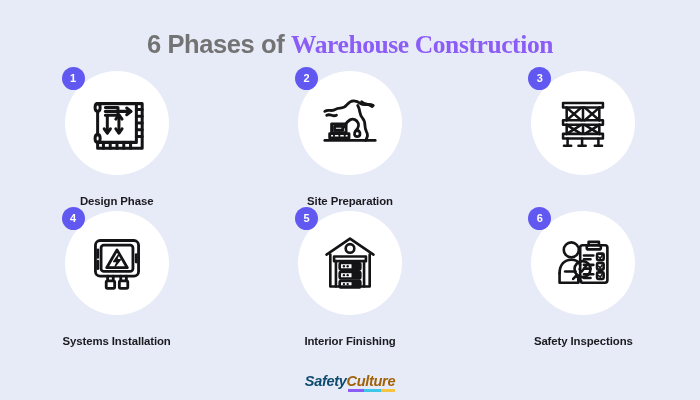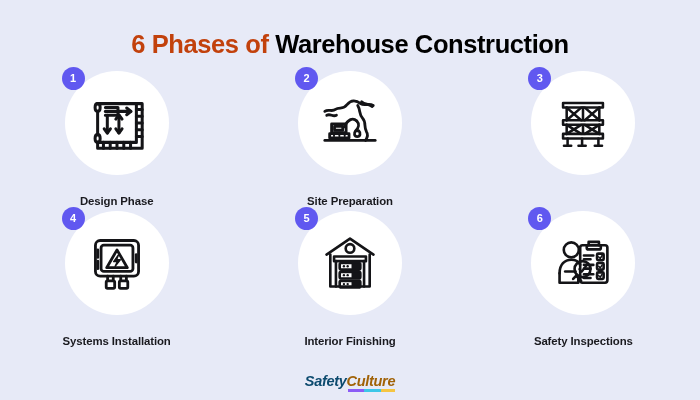--- a/index.html
+++ b/index.html
@@ -33,22 +33,22 @@
     text-align: center;
     width: 100%;
   }
   .title {
     font-size: 25.5px;
     font-weight: 700;
     letter-spacing: -0.4px;
     line-height: 1.15;
     white-space: nowrap;
   }
-  .title-plain { color: #c2410c; }
-  .title-accent { color: #000000; }
+  .title-plain { color: #737373; }
+  .title-accent { color: #8b5cf6; font-family: Liberation Serif, serif; }
 
   
   .grid {
     margin-top: 12px;
     width: 700px;
     display: grid;
     grid-template-columns: repeat(3, 1fr);
     grid-template-rows: repeat(2, 140px);
     row-gap: 0px;
   }

